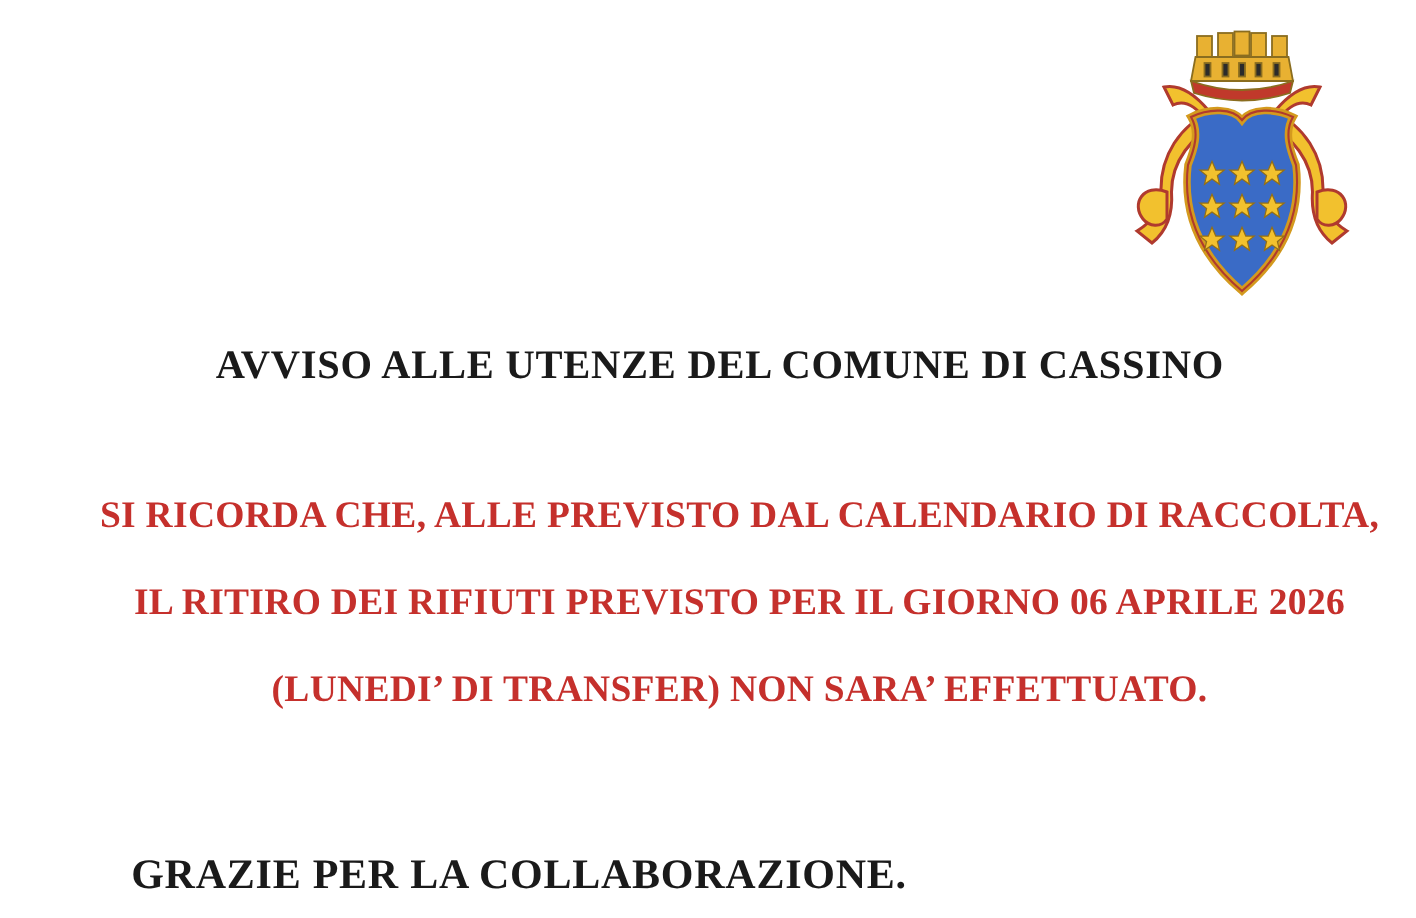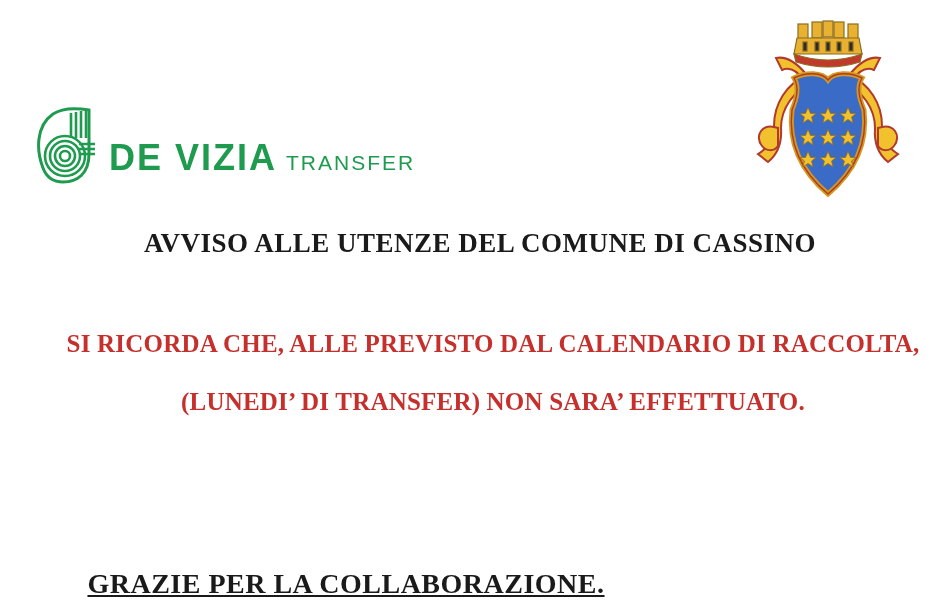--- a/index.html
+++ b/index.html
@@ -36,49 +36,28 @@
     position:absolute;top:315px;left:0;width:944px;box-sizing:border-box;
     padding-left:42px;text-align:center;
     font-size:25px;line-height:58px;font-weight:bold;color:var(--notice-red);
     letter-spacing:0.2px;
   }
   .body-line{white-space:nowrap;}
   .closing{
     position:absolute;top:568px;left:0;width:748px;box-sizing:border-box;
     padding-right:56px;text-align:center;
     font-size:28px;line-height:32px;font-weight:bold;color:var(--ink);
-    letter-spacing:0.5px;white-space:nowrap;text-decoration:underline;
+    letter-spacing:0.5px;white-space:nowrap;
   }
 </style>
 </head>
 <body>
 
 <div class="page">
 
-  <div class="logo">
-    <span class="logo-mark">
-      <svg viewBox="0 0 62 78" width="62" height="78" fill="none" stroke="#1E9B4F">
-
-        <path d="M8,62 C1,44 1,20 18,8 C27,2 42,2 54,4 L54,48 C54,68 42,76 28,76 C17,76 11,70 8,62 Z" stroke-width="3"></path>
-
-        <circle cx="30" cy="50" r="20" stroke-width="2.6"></circle>
-        <circle cx="30" cy="50" r="15" stroke-width="2.6"></circle>
-        <circle cx="30" cy="50" r="10" stroke-width="2.6"></circle>
-        <circle cx="30" cy="50" r="5" stroke-width="2.6"></circle>
-
-        <path d="M36,7 L36,32 M41,6 L41,32 M46,5 L46,32 M51,5 L51,32" stroke-width="2.6"></path>
-
-        <path d="M44,38 L60,38 M44,43 L60,43 M44,48 L60,48" stroke-width="2.6"></path>
-      </svg>
-    </span>
-    <span class="logo-text">
-      <span class="logo-brand">DE VIZIA</span>
-      <span class="logo-suffix">TRANSFER</span>
-    </span>
-  </div>
 
   <div class="crest">
     <svg viewBox="0 0 160 190" width="160" height="190">
       <defs>
         <path id="star" d="M0,-8.5 L2.5,-2.6 L8.1,-2.6 L3.6,1.0 L5.0,6.9 L0,3.4 L-5.0,6.9 L-3.6,1.0 L-8.1,-2.6 L-2.5,-2.6 Z" fill="#F2C12E" stroke="#946F15" stroke-width="0.8"></path>
       </defs>
 
       <path d="M60,62 C38,72 26,92 26,114 C26,128 20,136 10,142 L20,150 C30,142 34,130 33,116 C33,96 46,78 66,70 Z" fill="#F2C12E" stroke="#B03A2E" stroke-width="2"></path>
       <path d="M30,116 C14,110 6,124 14,134 C18,139 26,140 30,134 Z" fill="#F2C12E" stroke="#B03A2E" stroke-width="2"></path>
       <path d="M58,62 C48,50 38,44 28,46 L34,58 C42,54 50,60 56,68 Z" fill="#F2C12E" stroke="#B03A2E" stroke-width="2"></path>
@@ -114,18 +93,19 @@
       <use href="#star" x="60" y="148"></use>
         <use href="#star" x="80" y="148"></use>
         <use href="#star" x="100" y="148"></use>
     </svg>
   </div>
 
   <div class="title">AVVISO ALLE UTENZE DEL COMUNE DI CASSINO</div>
 
   <div class="body-block">
     <div class="body-line">SI RICORDA CHE, ALLE PREVISTO DAL CALENDARIO DI RACCOLTA,</div>
+    <div class="body-line">IL RITIRO DEI RIFIUTI PREVISTO PER IL GIORNO 06 APRILE 2026</div>
     <div class="body-line">(LUNEDI’ DI TRANSFER) NON SARA’ EFFETTUATO.</div>
   </div>
 
   <div class="closing">GRAZIE PER LA COLLABORAZIONE.</div>
 
 </div>
 
 </body></html>

